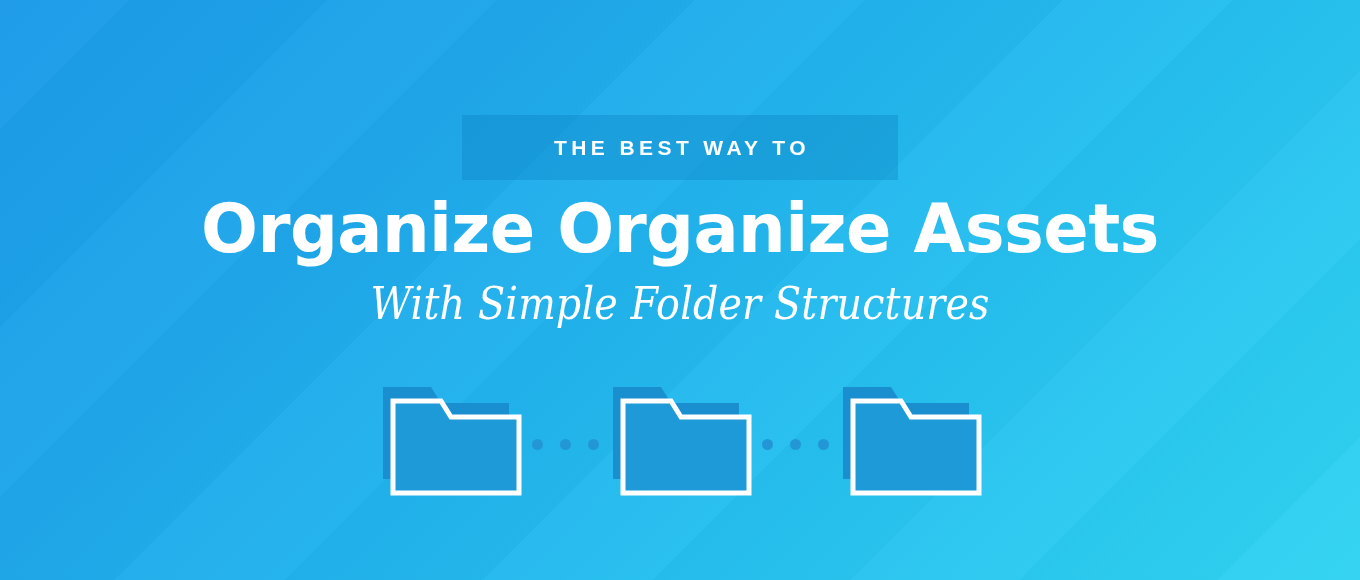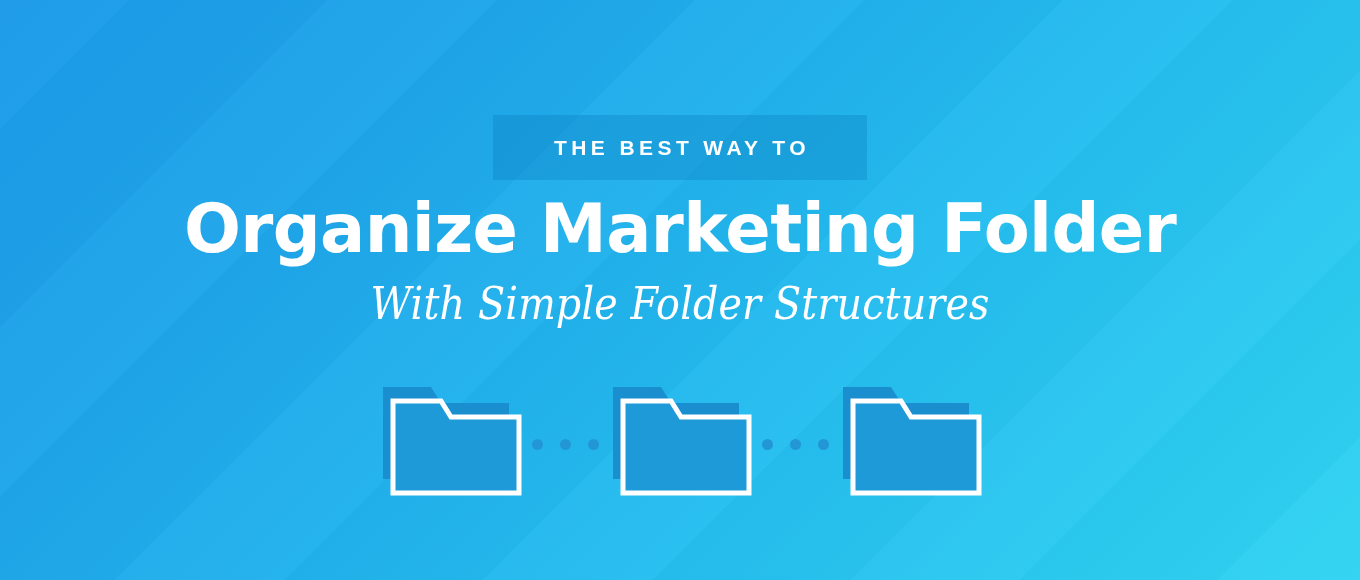--- a/index.html
+++ b/index.html
@@ -33,21 +33,21 @@
   .stack {
     position:relative;
     z-index:2;
     width:100%; height:100%;
     display:flex; flex-direction:column; align-items:center;
   }
 
   
   .badge {
     margin-top:115px;
-    width:374px; height:65px;
+    width:436px; height:65px;
     background:rgba(8,118,186,0.30);
     display:flex; align-items:center; justify-content:center;
   }
   .badge-text {
     color:#ffffff;
     font-size:21px;
     font-weight:700;
     letter-spacing:4.4px;
     text-transform:uppercase;
     font-family:"Liberation Sans", sans-serif;
@@ -108,21 +108,21 @@
 </head>
 <body>
 
 <div id="hero">
   <div class="stack">
 
     <div class="badge">
       <span class="badge-text">The Best Way To</span>
     </div>
 
-    <h1 class="headline">Organize Marketing Folder</h1>
+    <h1 class="headline">Organize Organize Assets</h1>
 
     <h2 class="subhead">With Simple Folder Structures</h2>
 
     <div class="folder-row">
 
       <div class="folder">
         <svg viewBox="0 0 142 118" aria-hidden="true">
           <path d="M4 4 H52 L62 20 H130 V96 H4 Z" fill="#1a8fd0"></path>
           <path d="M14 18 H62 L72 34 H140 V110 H14 Z" fill="#1e9ad8" stroke="#ffffff" stroke-width="5" stroke-linejoin="miter"></path>
         </svg>

